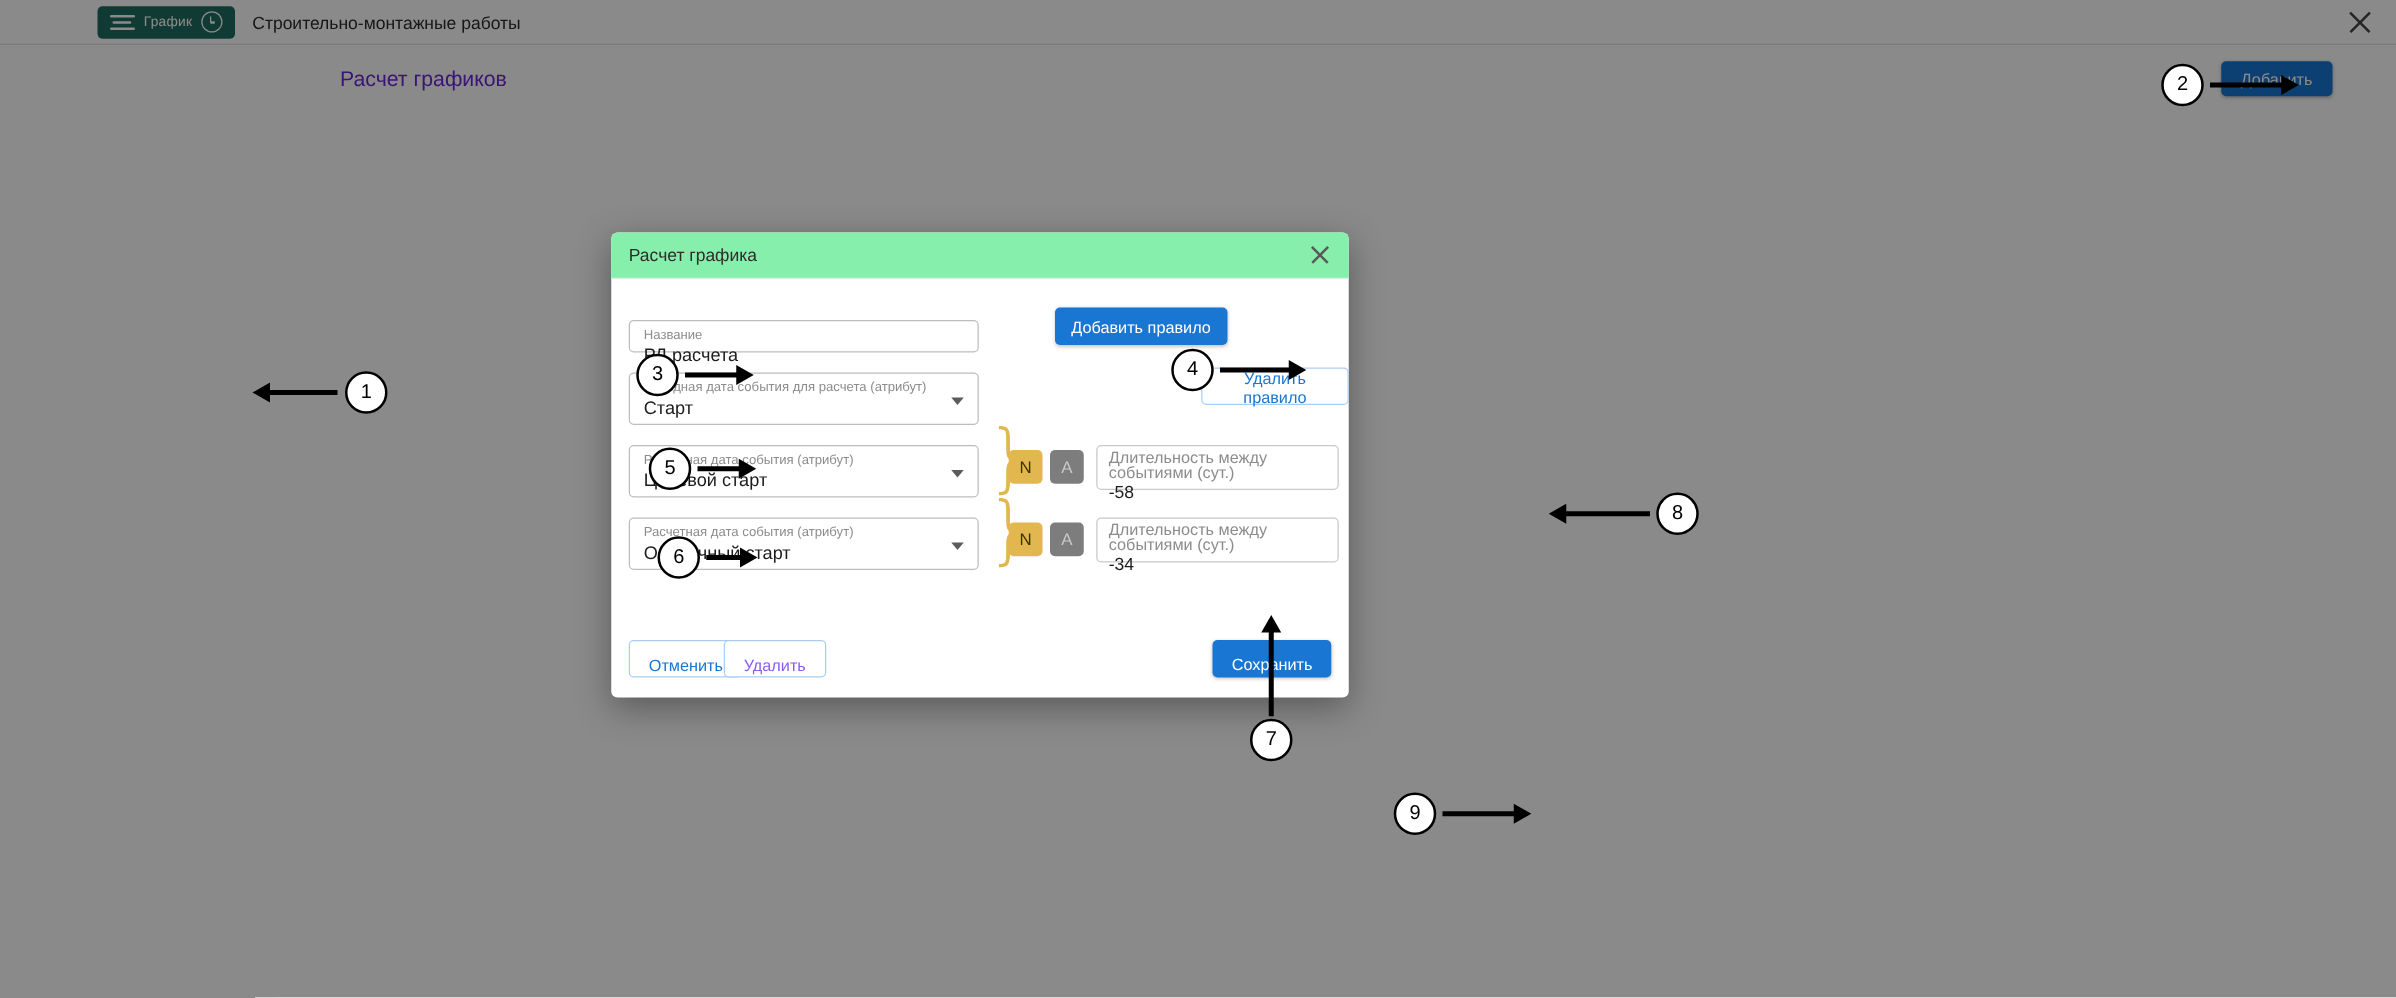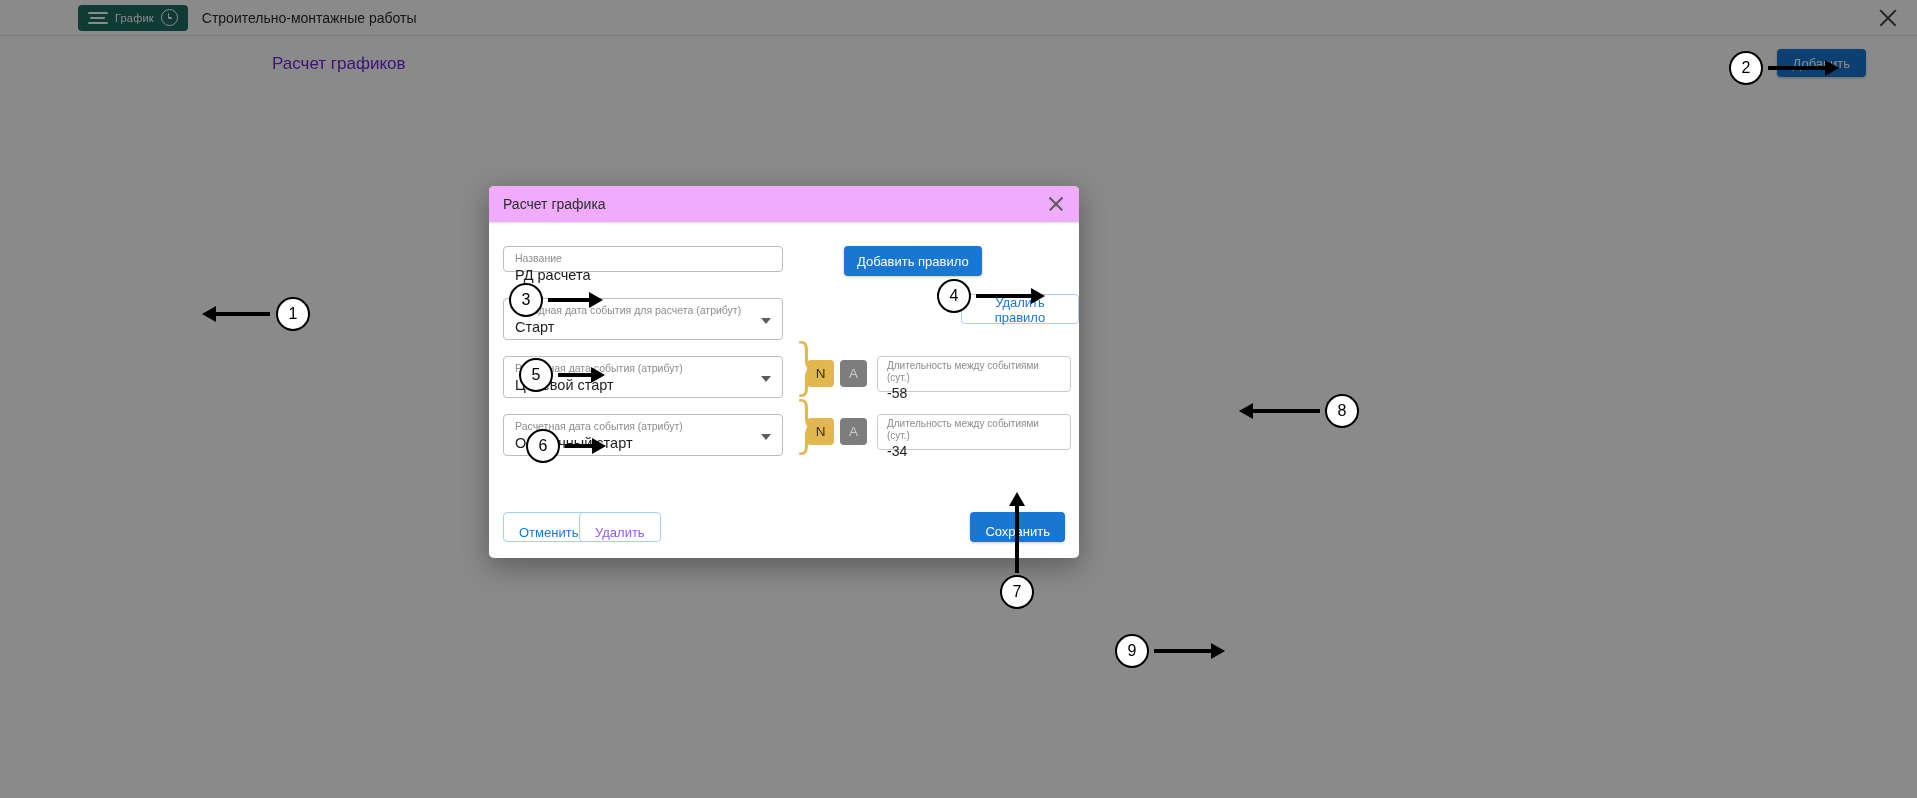--- a/index.html
+++ b/index.html
@@ -86,21 +86,21 @@
   .overlay { position:absolute; inset:0; background:rgba(0,0,0,0.46); }
 
   
   .modal {
     position:absolute; left:489px; top:186px; width:590px; height:372px;
     background:#ffffff; border-radius:5px;
     box-shadow:0 8px 28px rgba(0,0,0,.35);
     display:flex; flex-direction:column;
   }
   .modal-head {
-    height:37px; background:#f0abfc; border-radius:5px 5px 0 0;
+    height:37px; background:#86efac; border-radius:5px 5px 0 0;
     display:flex; align-items:center; padding:0 14px;
     border-bottom:1px solid #e2e4e7;
   }
   .modal-title { font-size:14px; color:#2c2c2c; }
   .modal-x {
     margin-left:auto; width:18px; height:18px; position:relative; cursor:pointer;
   }
   .modal-x::before, .modal-x::after {
     content:""; position:absolute; left:0; top:8px; width:18px; height:1.5px; background:#5a5a5a;
   }
@@ -115,21 +115,21 @@
     padding:5px 10px 5px 11px;
   }
   .fld-label { font-size:10.5px; color:#8c8c8c; line-height:13px; }
   .fld-value { font-size:14.5px; color:#1c1c1c; line-height:20px; }
   .caret {
     position:absolute; right:11px; top:19px;
     width:0;height:0;border-left:5.5px solid transparent;border-right:5.5px solid transparent;
     border-top:6px solid #5c5c5c;
   }
 
-  #f-name  { left:14px; top:23px;  width:280px; height:26px; }
+  #f-name  { left:14px; top:33px;  width:280px; height:26px; }
   #f-src   { left:14px; top:75px;  width:280px; height:42px; }
   #f-calc1 { left:14px; top:133px; width:280px; height:42px; }
   #f-calc2 { left:14px; top:191px; width:280px; height:42px; }
 
   
   .rule-btn {
     position:absolute; height:30px; border-radius:4px; font-size:13px; cursor:pointer;
     font-family:"Liberation Sans", sans-serif; padding:0 13px;
   }
   #b-add-rule { left:355px; top:23px; background:#1976d2; color:#fff; border:none;
@@ -144,21 +144,21 @@
     font-size:13.5px; cursor:pointer; user-select:none;
   }
   .tog.n { background:#e2b750; color:#3c3000; }
   .tog.a { background:#7d7d7d; color:#c9c9c9; }
   #t-n1 { left:318px; top:137px; } #t-a1 { left:351px; top:137px; }
   #t-n2 { left:318px; top:195px; } #t-a2 { left:351px; top:195px; }
 
   
   .dur { position:absolute; width:194px; height:36px; background:#fff;
          border:1px solid #c9c9c9; border-radius:4px; padding:3px 9px; }
-  .dur .fld-label { font-size:10px; line-height:12px; }
+  .dur .fld-label { font-size:13px; line-height:12px; }
   .dur .fld-value { font-size:14px; line-height:18px; }
   #d1 { left:388px; top:133px; }
   #d2 { left:388px; top:191px; }
 
   
   .brace { position:absolute; color:#e2b750; font-size:60px; line-height:1;
            font-family:"DejaVu Sans", sans-serif; font-weight:300; }
   #br1 { left:300px; top:113px; }
   #br2 { left:300px; top:171px; }
 

